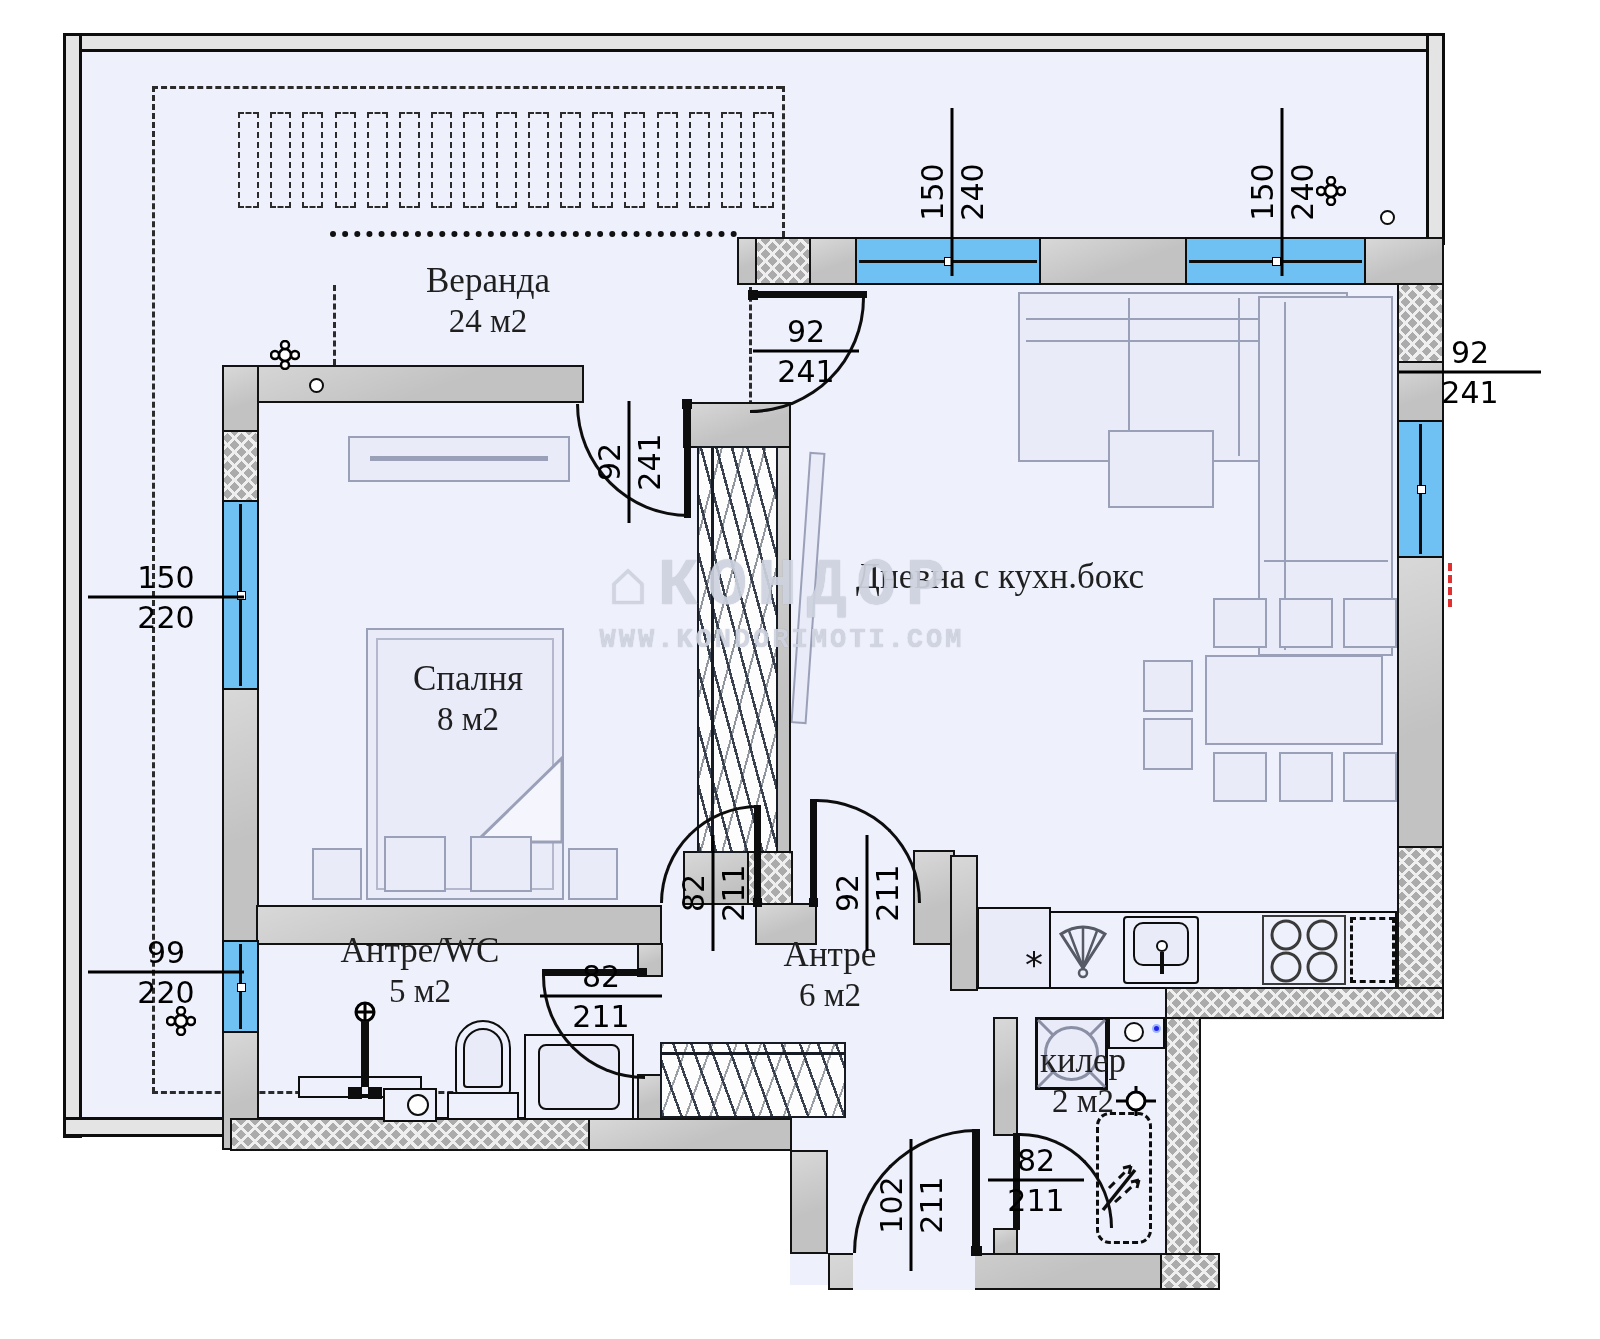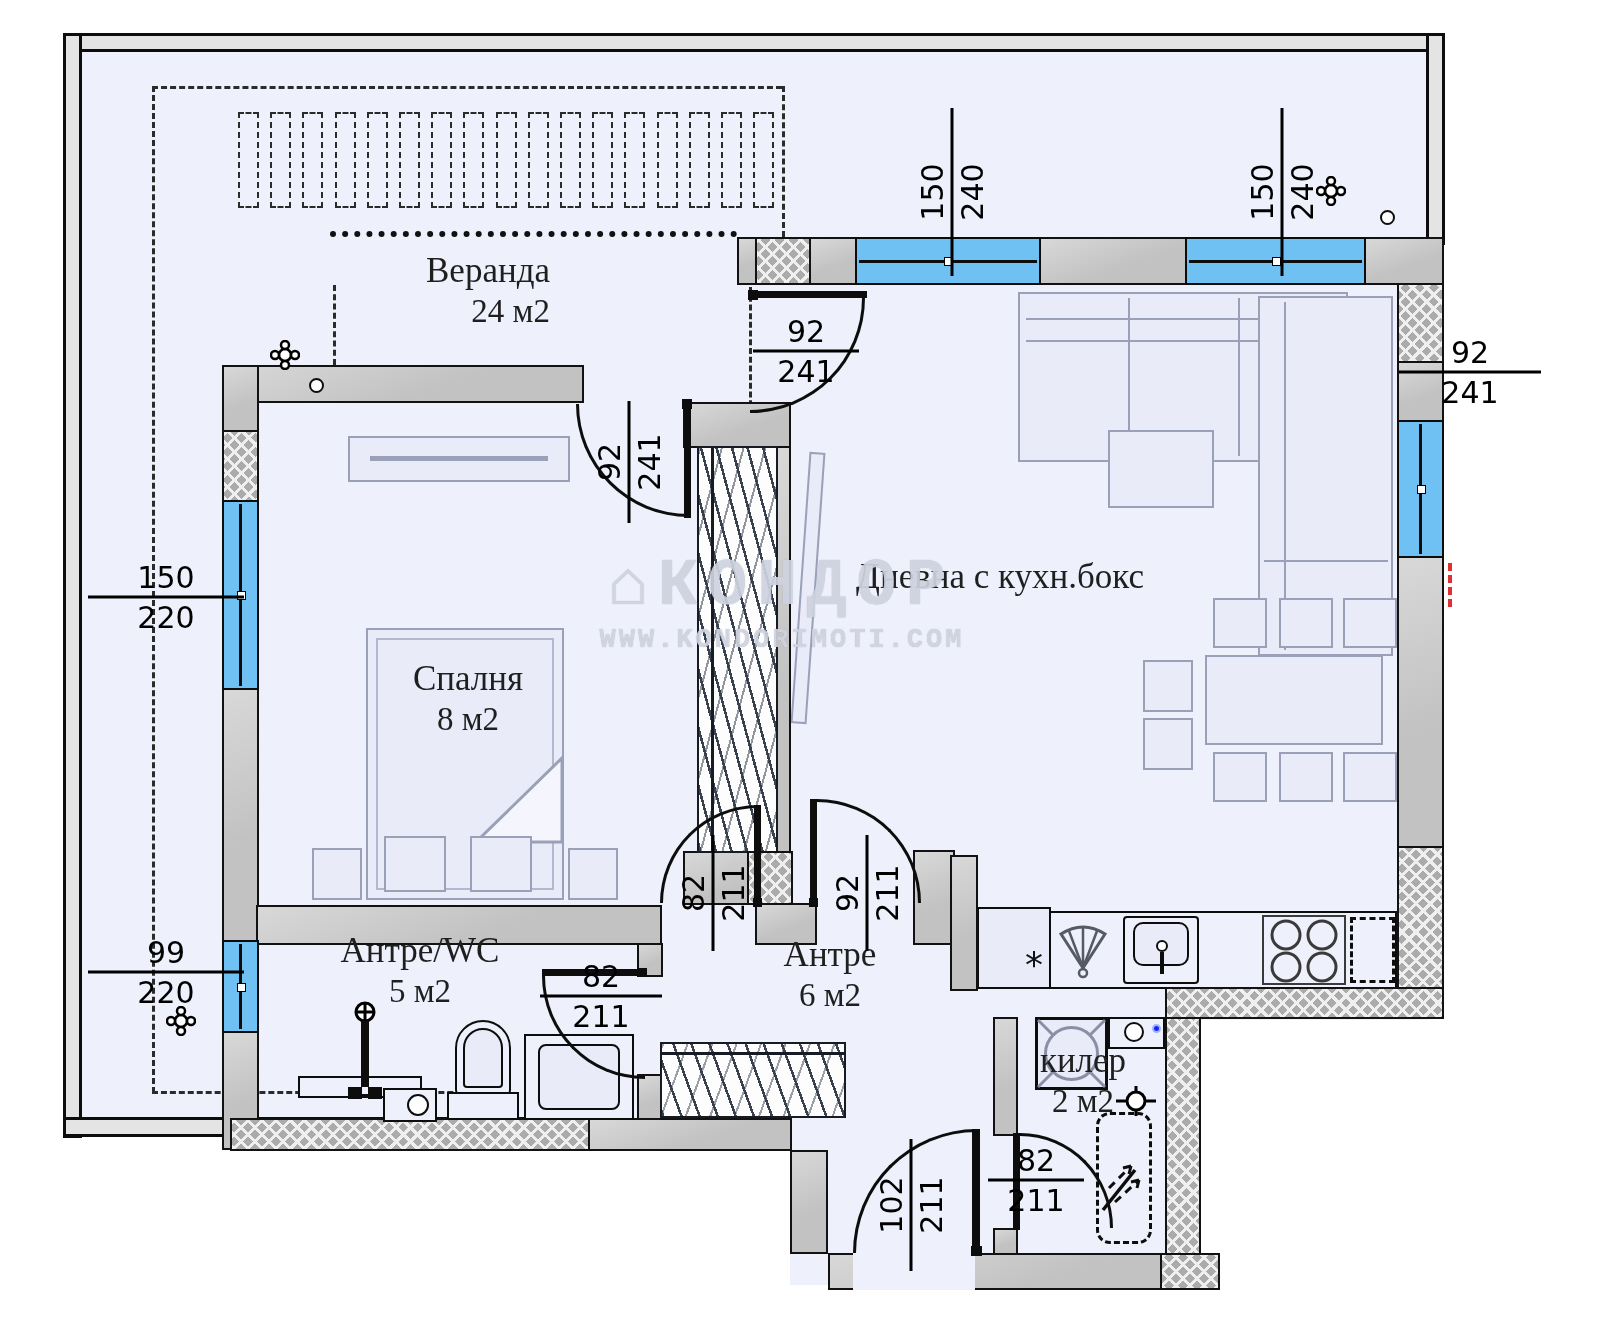--- a/index.html
+++ b/index.html
@@ -308,21 +308,21 @@
   <div class="abs circ" style="left:472px;top:1030px;width:20px;height:20px;"></div>
   <div class="abs fix" style="left:447px;top:1092px;width:72px;height:28px;"></div>
   <div class="abs fix" style="left:524px;top:1034px;width:110px;height:86px;"></div>
   <div class="abs" style="left:538px;top:1044px;width:82px;height:66px;border:2.5px solid #0d0d0d;border-radius:8px;background:#e9ebf8;z-index:7;"></div>
   <div class="abs circ" style="left:572px;top:1058px;width:11px;height:11px;background:#0d0d0d;"></div>
   <div class="abs circ" style="left:572px;top:1076px;width:11px;height:11px;background:#0d0d0d;"></div>
 
   <div class="abs diag" style="left:660px;top:1042px;width:186px;height:76px;"></div>
 
   <div id="rooms-layer">
-      <div class="room-label" style="left: 488px; top: 250px; text-align: right;">
+      <div class="room-label" style="left: 488px; top: 260px;">
         <div class="nm">Веранда</div>
         <div class="ar">24 м2</div>
       </div>
       <div class="room-label" style="left: 468px; top: 658px;">
         <div class="nm">Спалня</div>
         <div class="ar">8 м2</div>
       </div>
       <div class="room-label" style="left: 1000px; top: 556px;">
         <div class="nm">Дневна с кухн.бокс</div>
       </div>

